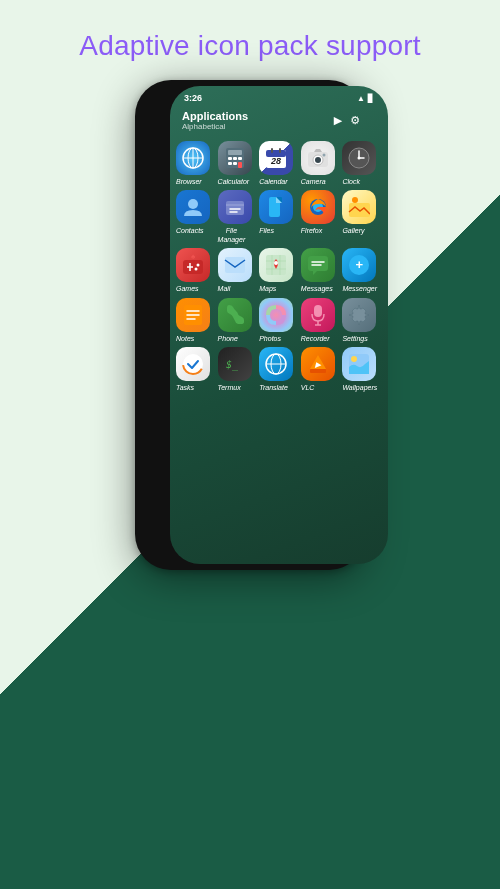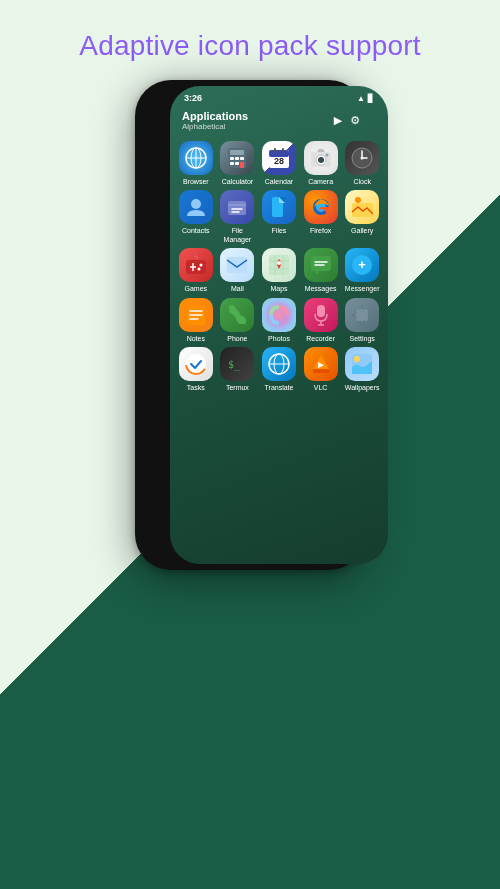--- a/index.html
+++ b/index.html
@@ -101,23 +101,24 @@
       display: grid;
       grid-template-columns: repeat(5, 1fr);
       gap: 4px 2px;
       padding: 4px 6px;
       flex: 1;
       align-content: start;
     }
     .app-item {
       display: flex;
       flex-direction: column;
-      align-items: center;
+      align-items: flex-start;
       gap: 3px;
       cursor: pointer;
+      font-style: italic;
     }
     .app-icon {
       width: 34px;
       height: 34px;
       border-radius: 10px;
       display: flex;
       align-items: center;
       justify-content: center;
       font-size: 16px;
       position: relative;

